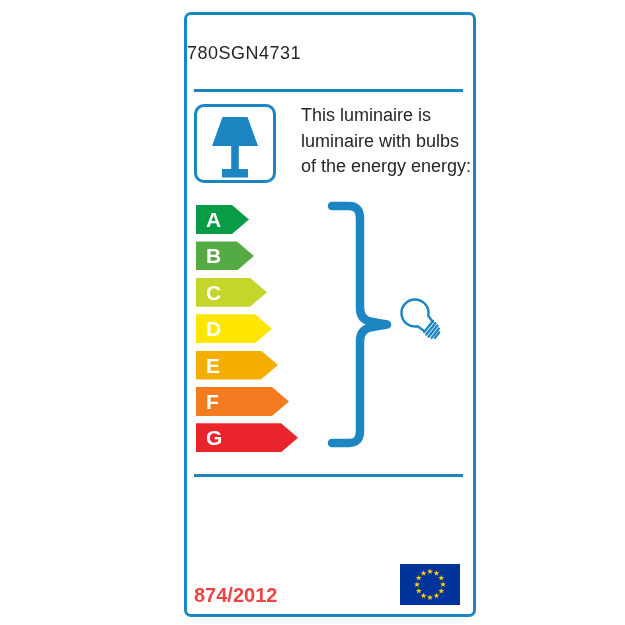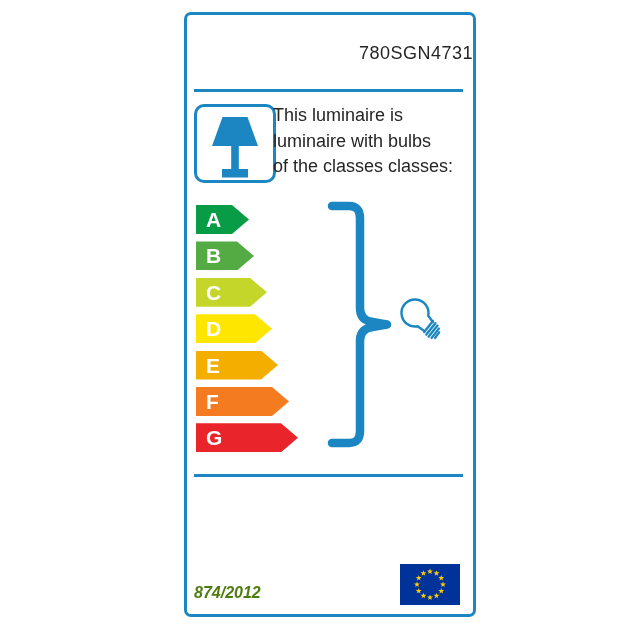--- a/index.html
+++ b/index.html
@@ -28,21 +28,21 @@
   }
   .inner {
     position: absolute;
     left: 0; top: 0; right: 0; bottom: 0;
   }
   .model-number {
     position: absolute;
     left: 0;
     top: 28px;
     width: 100%;
-    text-align: right;
+    text-align: left;
     font-size: 18px;
     letter-spacing: 0.5px;
     color: var(--text, #262626);
   }
   .divider {
     position: absolute;
     left: 7px;
     width: 269px;
     height: 2.5px;
     background: var(--accent, #1b86c2);
@@ -57,21 +57,21 @@
     height: 79px;
     border: 3px solid var(--accent, #1b86c2);
     border-radius: 10px;
     box-sizing: border-box;
     display: flex;
     align-items: center;
     justify-content: center;
   }
   .description {
     position: absolute;
-    left: 86px;
+    left: 114px;
     top: 88px;
     width: 186px;
     font-size: 18px;
     line-height: 25.5px;
     color: var(--text, #262626);
   }
   .arrow-stack {
     position: absolute;
     left: 9px;
     top: 190px;
@@ -104,24 +104,23 @@
     top: 275px;
     color: var(--accent, #1b86c2);
   }
   .lamp-svg {
     color: var(--accent, #1b86c2);
   }
   .regulation-number {
     position: absolute;
     left: 7px;
     top: 569px;
-    font-size: 16px;
+    font-size: 20px;
     font-weight: bold;
-    color: #4d7c0f;
-    font-style: italic;
+    color: #ef4444;
   }
   .eu-flag {
     position: absolute;
     left: 213px;
     top: 549px;
   }
 </style>
 </head>
 <body>
 
@@ -137,21 +136,21 @@
         <svg class="lamp-svg" width="76" height="73" viewBox="0 0 76 73" aria-hidden="true">
           <polygon points="25.5,10 50.5,10 61,39 15,39" fill="currentColor"></polygon>
           <rect x="34.2" y="39" width="7.6" height="24" fill="currentColor"></rect>
           <rect x="25" y="62" width="26" height="8.5" fill="currentColor"></rect>
         </svg>
       </div>
 
       <div class="description">
         <div>This luminaire is</div>
         <div>luminaire with bulbs</div>
-        <div>of the classes classes:</div>
+        <div>of the energy energy:</div>
       </div>
 
       <div class="arrow-stack">
         <div class="arrow-row" style="width: 53px; background-color: rgb(8, 156, 70);">
           <span class="grade">A</span>
         </div>
         <div class="arrow-row" style="width: 58px; background-color: rgb(85, 171, 67);">
           <span class="grade">B</span>
         </div>
         <div class="arrow-row" style="width: 71px; background-color: rgb(197, 214, 43);">

